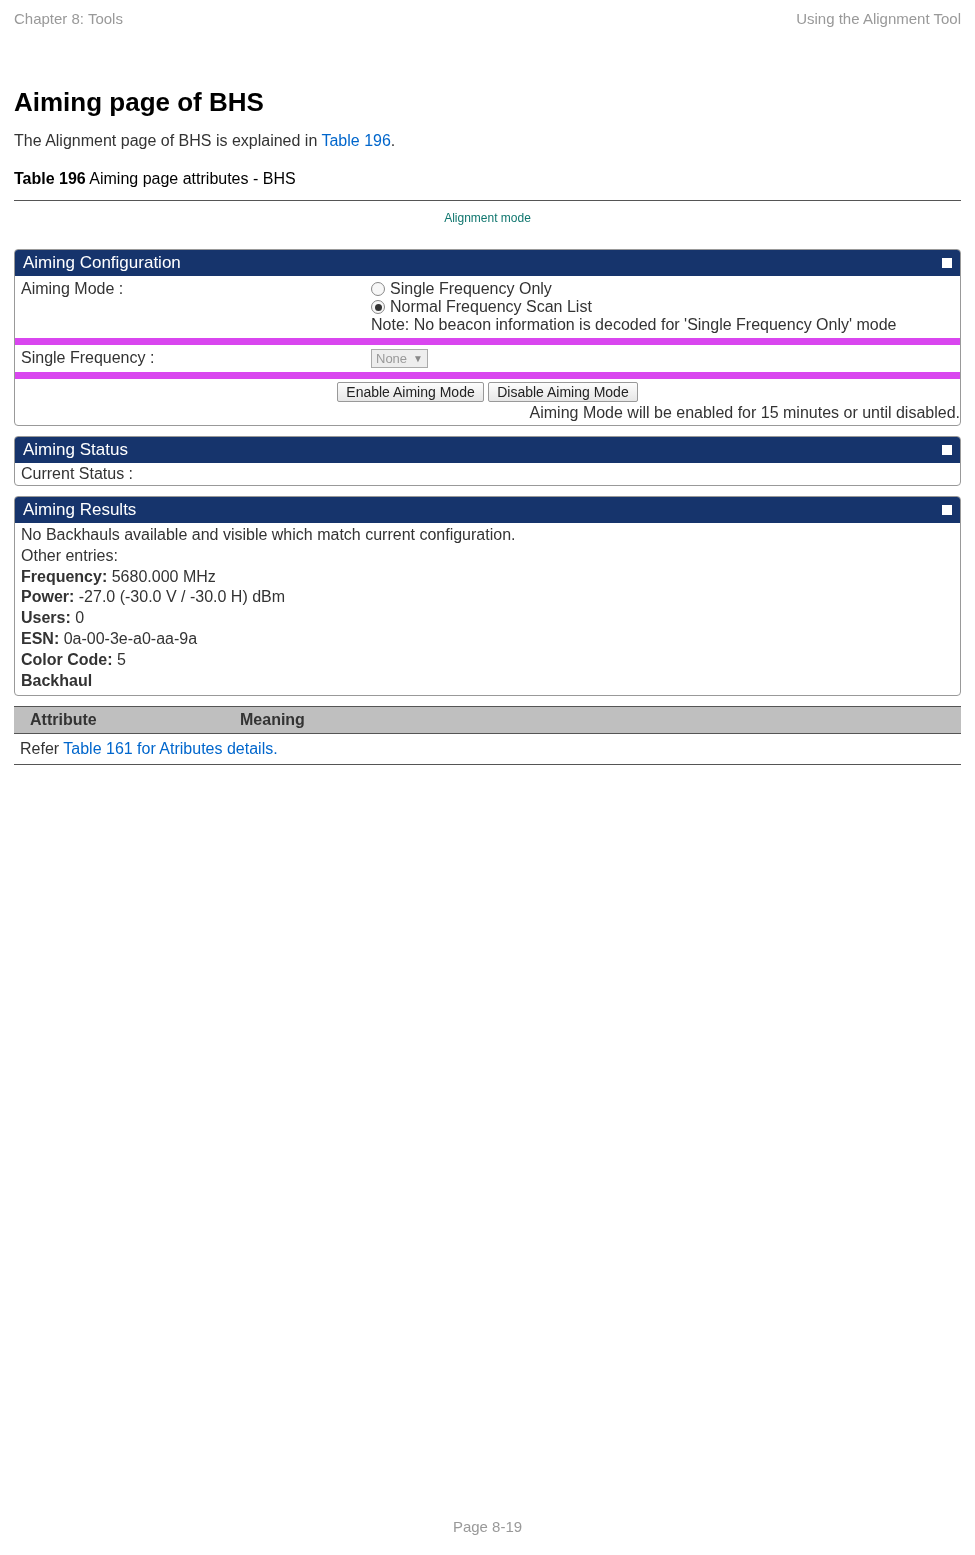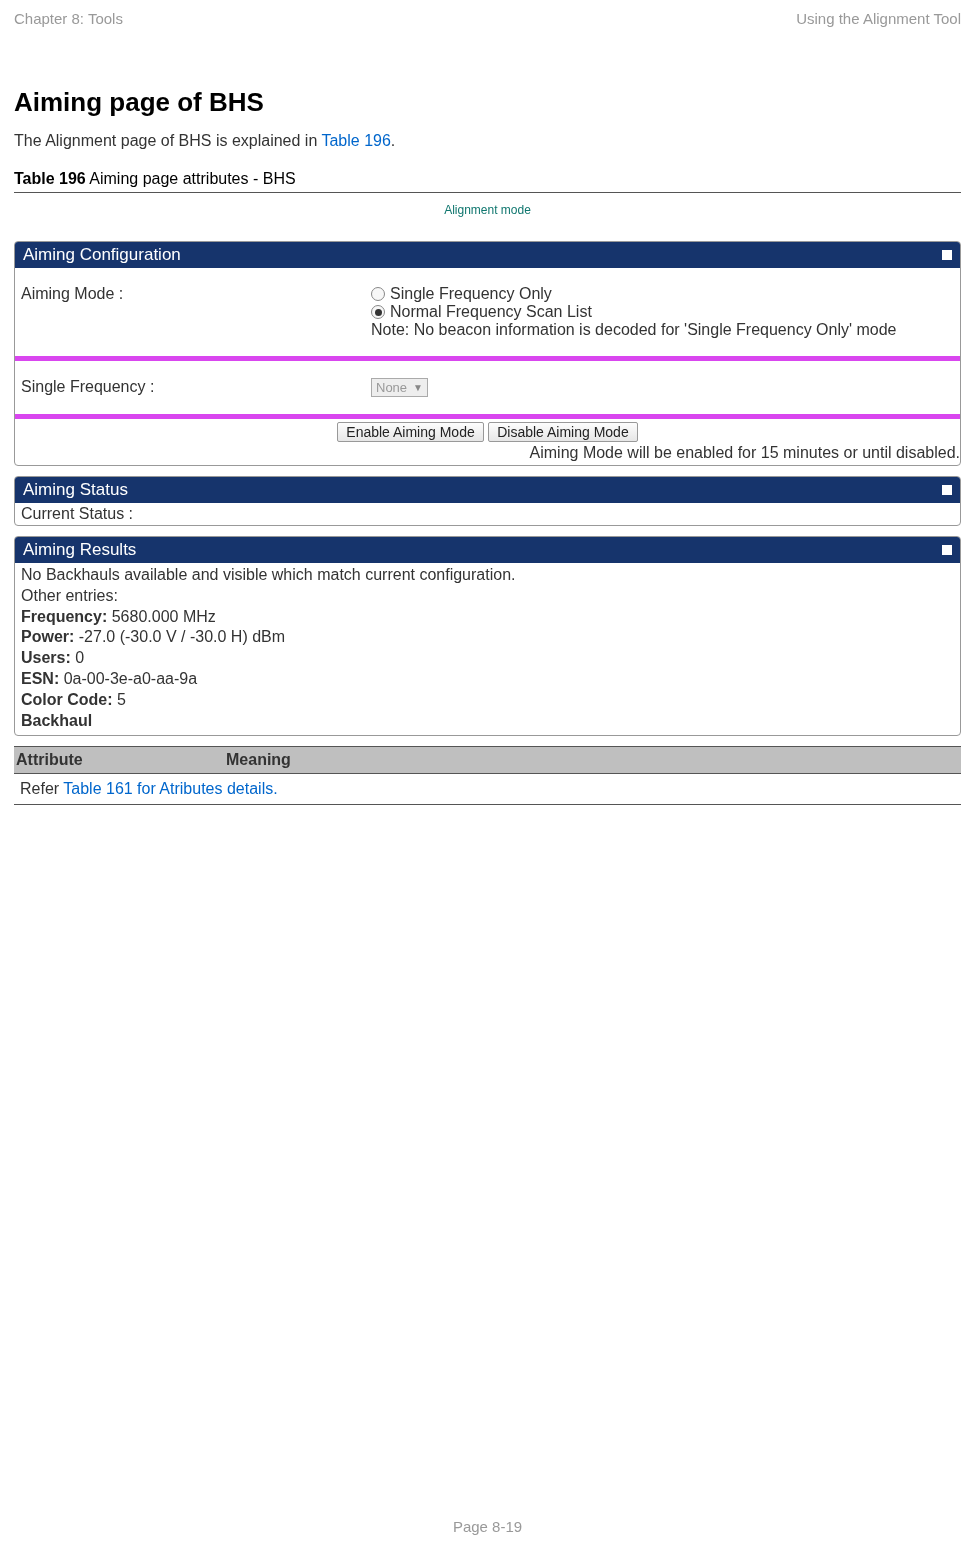--- a/index.html
+++ b/index.html
@@ -37,21 +37,21 @@
       color: #333;
       margin-bottom: 20px;
     }
     .intro-line .link {
       color: #0066cc;
     }
     .table-caption {
       font-size: 16px;
       color: #000;
       font-weight: normal;
-      margin-bottom: 4px;
+      margin-bottom: 12px;
     }
     .table-caption .bold {
       font-weight: bold;
     }
     .table-rule {
       border: none;
       border-top: 1px solid #555;
       margin-bottom: 10px;
     }
     .alignment-mode-label {
@@ -78,23 +78,23 @@
       align-items: center;
     }
     .panel-head .collapse-icon {
       width: 10px;
       height: 10px;
       background: #fff;
       display: inline-block;
     }
     .config-row {
       display: flex;
-      border-bottom: 5px solid #d946ef;
-      font-size: 16px;
-      padding: 15px 6px;
+      border-bottom: 7px solid #d946ef;
+      font-size: 16px;
+      padding: 2px 6px;
       align-items: flex-start;
     }
     .config-row:last-of-type {
       border-bottom: none;
     }
     .config-label {
       flex: 0 0 350px;
       padding-top: 2px;
     }
     .config-value {
@@ -181,21 +181,21 @@
       border: none;
       border-top: 1px solid #555;
       margin-top: 2px;
     }
     .attr-header-row {
       display: flex;
       background: #bfbfbf;
       border-bottom: 1px solid #555;
       font-weight: bold;
       font-size: 16px;
-      padding: 4px 2px;
+      padding: 4px 16px;
     }
     .attr-col1 {
       flex: 0 0 210px;
     }
     .attr-col2 {
       flex: 1;
     }
     .attr-body {
       padding: 6px 6px;
       font-size: 16px;

